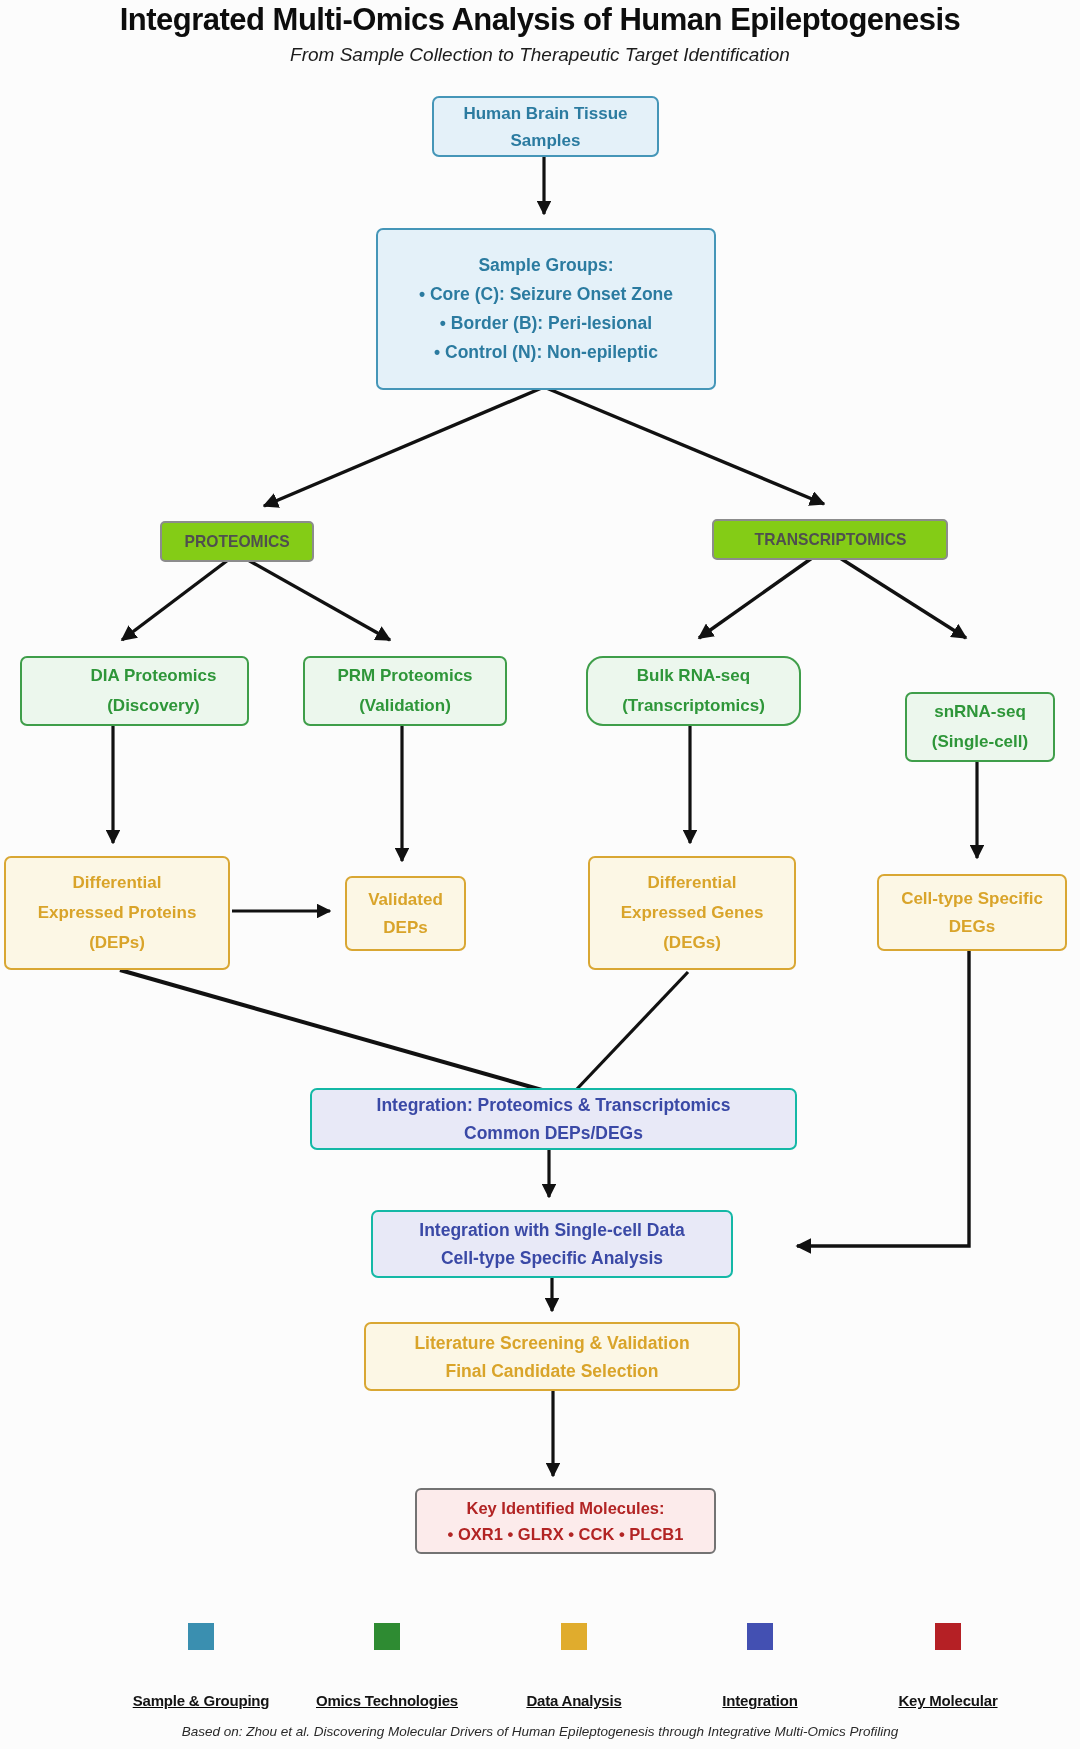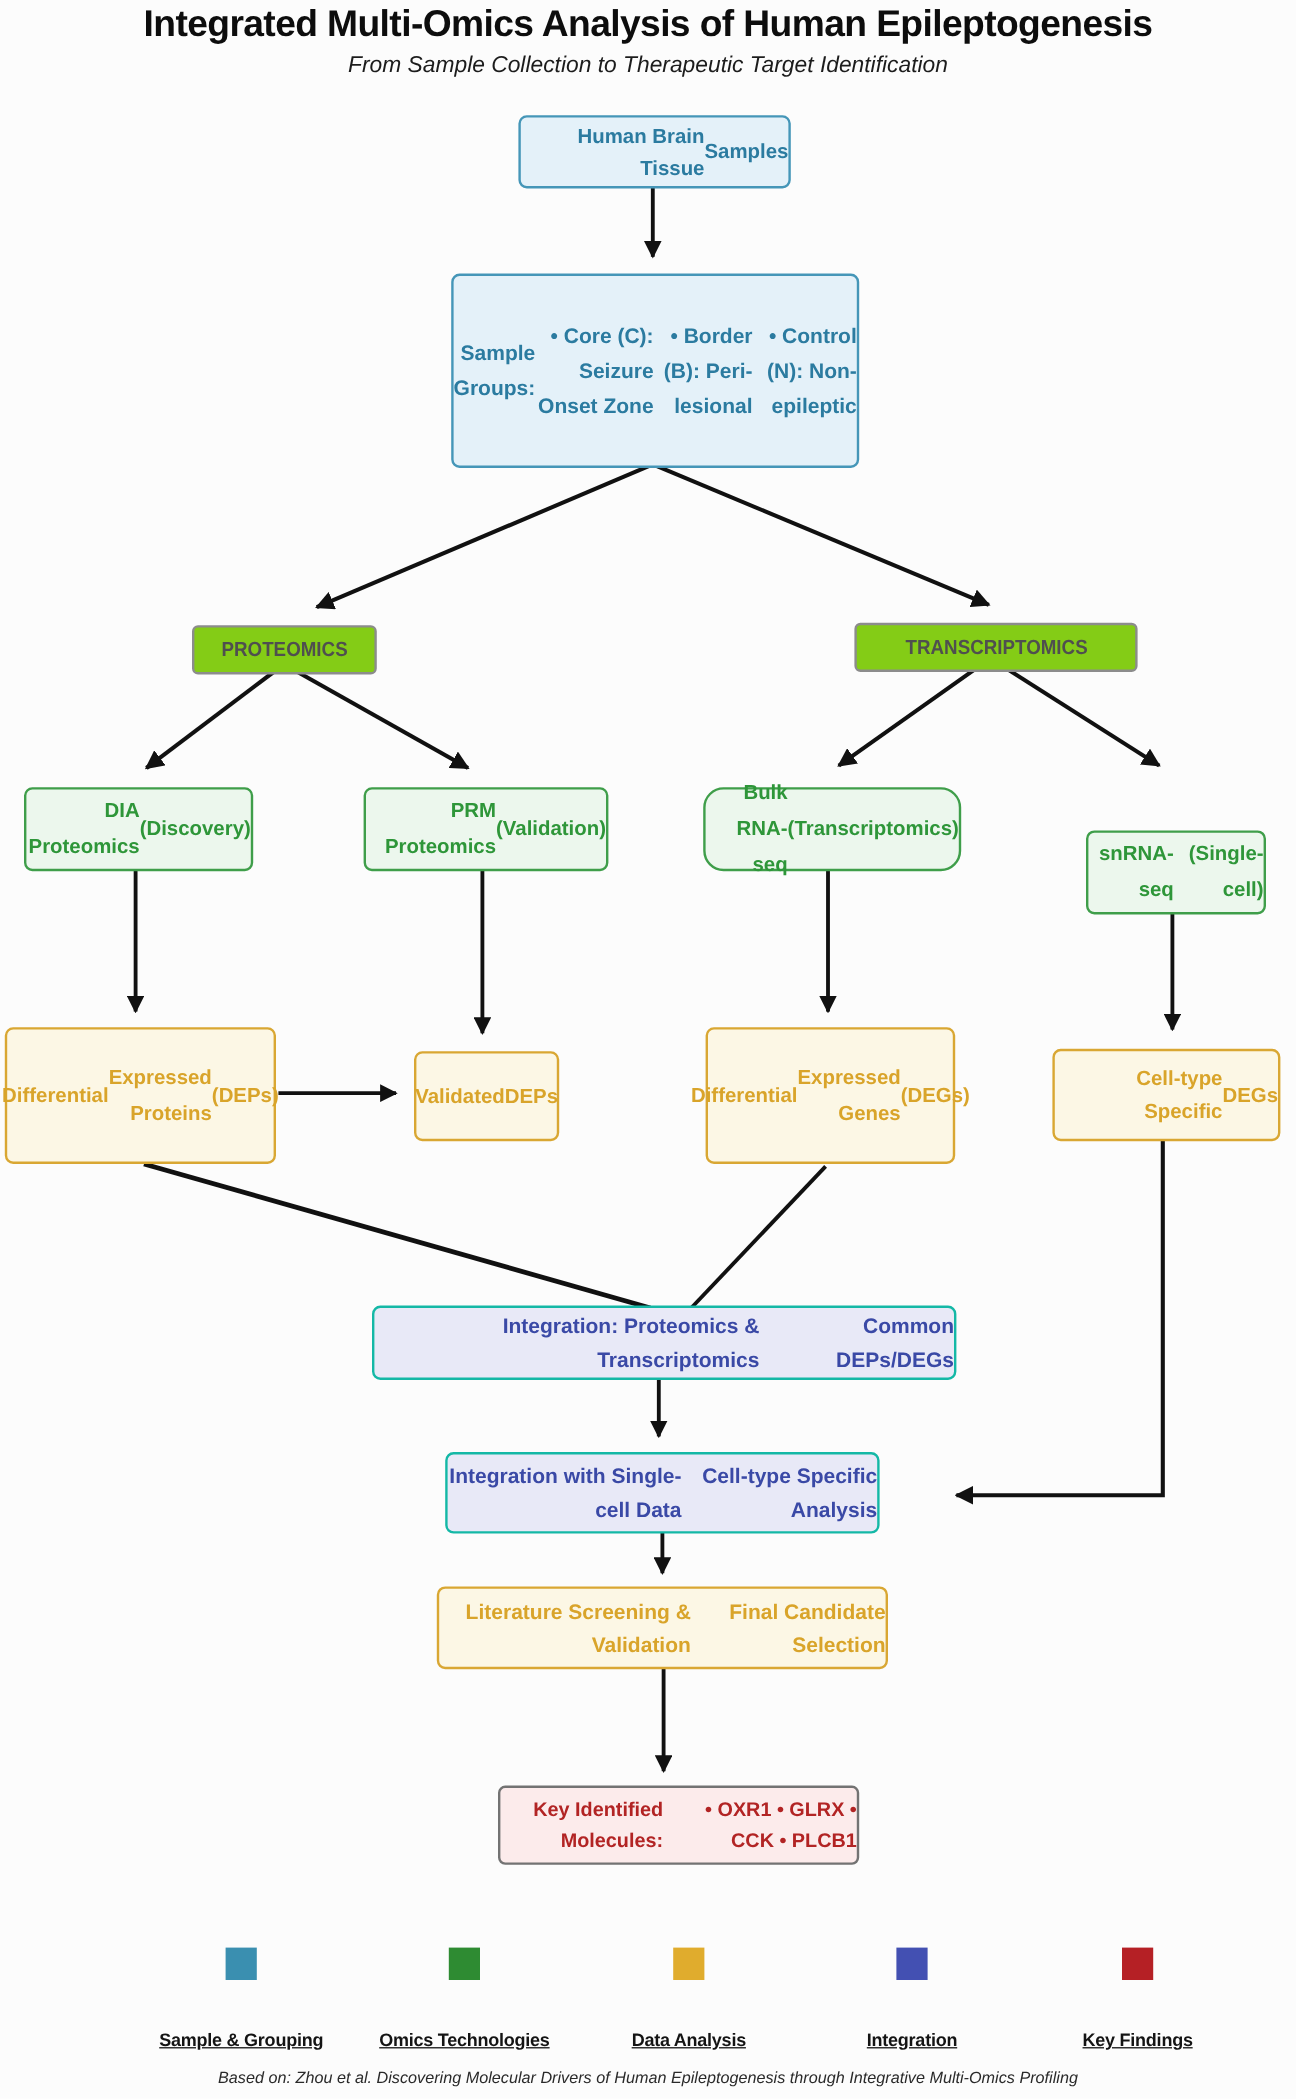--- a/index.html
+++ b/index.html
@@ -10,37 +10,37 @@
   #arrows{position:absolute;left:0;top:0;width:1080px;height:1749px;pointer-events:none;}
   .title{
     position:absolute;left:0;top:2px;width:1080px;text-align:center;
     font-size:31px;font-weight:700;letter-spacing:-0.5px;color:#0d0d0d;
   }
   .subtitle{
     position:absolute;left:0;top:44px;width:1080px;text-align:center;
     font-size:19px;font-style:italic;color:#1c1c1c;
   }
   .node{
-    position:absolute;border-radius:7px;display:flex;flex-direction:row;
+    position:absolute;border-radius:7px;display:flex;flex-direction:column;
     justify-content:center;align-items:center;text-align:right;font-weight:700;
   }
   .node .ln{display:block;}
   
   .c-sample{background:#e4f1f9;border:2px solid #4596b8;color:#2b7ba0;}
   .c-gray{background:#84cc16;border:2px solid #8c8c8c;color:#4f4f4f;border-radius:5px;}
   .c-omics{background:#ecf7ed;border:2px solid #3f9e4a;color:#2e9639;}
   .c-analysis{background:#fcf7e5;border:2px solid #d9a733;color:#d9a42a;}
   .c-integration{background:#e8e9f7;border:2px solid #14b8a6;color:#3a49a6;}
   .c-findings{background:#fcebeb;border:2px solid #737373;color:#b22424;}
   
   .n-brain{left:432px;top:96px;width:223px;height:57px;font-size:17px;line-height:27px;}
   .n-groups{left:376px;top:228px;width:336px;height:158px;font-size:17.5px;line-height:29px;}
   .n-prot{left:160px;top:521px;width:150px;height:37px;font-size:17px;}
   .n-trans{left:712px;top:519px;width:232px;height:37px;font-size:17px;}
-  .n-dia{left:20px;top:656px;width:187px;height:66px;font-size:17px;line-height:30px;}
+  .n-dia{left:20px;top:656px;width:187px;height:66px;font-size:17px;line-height:30px;padding-left:38px;}
   .n-prm{left:303px;top:656px;width:200px;height:66px;font-size:17px;line-height:30px;}
   .n-bulk{left:586px;top:656px;width:211px;height:66px;font-size:17px;line-height:30px;border-radius:17px;}
   .n-snrna{left:905px;top:692px;width:146px;height:66px;font-size:17px;line-height:30px;}
   .n-deps{left:4px;top:856px;width:222px;height:110px;font-size:17px;line-height:30px;}
   .n-vdeps{left:345px;top:876px;width:117px;height:71px;font-size:17px;line-height:28px;}
   .n-degs{left:588px;top:856px;width:204px;height:110px;font-size:17px;line-height:30px;}
   .n-ctdegs{left:877px;top:874px;width:186px;height:73px;font-size:17px;line-height:28px;}
   .n-int1{left:310px;top:1088px;width:483px;height:58px;font-size:17.5px;line-height:28px;}
   .n-int2{left:371px;top:1210px;width:358px;height:64px;font-size:17.5px;line-height:28px;}
   .n-lit{left:364px;top:1322px;width:372px;height:65px;font-size:17.5px;line-height:28px;}
@@ -173,18 +173,18 @@
   <div class="legend-item" style="left:479px">
     <div class="legend-swatch" style="background: rgb(224, 172, 45);"></div>
     <div class="legend-label">Data Analysis</div>
   </div>
   <div class="legend-item" style="left:665px">
     <div class="legend-swatch" style="background: rgb(67, 80, 178);"></div>
     <div class="legend-label">Integration</div>
   </div>
   <div class="legend-item" style="left:853px">
     <div class="legend-swatch" style="background: rgb(181, 32, 37);"></div>
-    <div class="legend-label">Key Findings</div>
+    <div class="legend-label">Key Molecular</div>
   </div>
 
   <div class="footer">Based on: Zhou et al. Discovering Molecular Drivers of Human Epileptogenesis through Integrative Multi-Omics Profiling</div>
 
 </div>
 
 </body></html>

